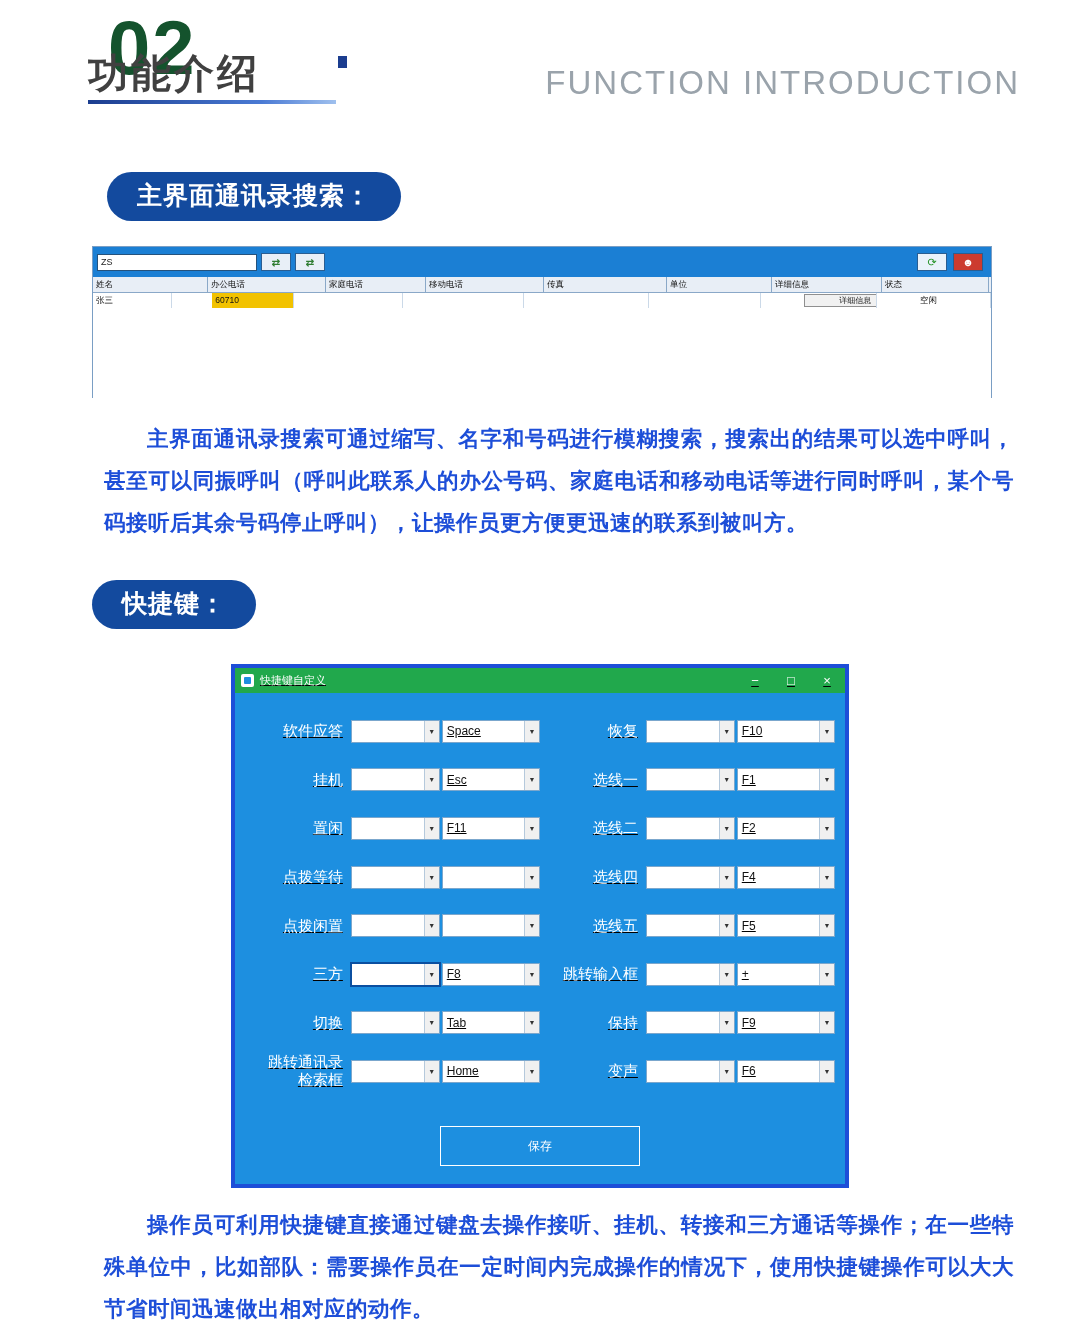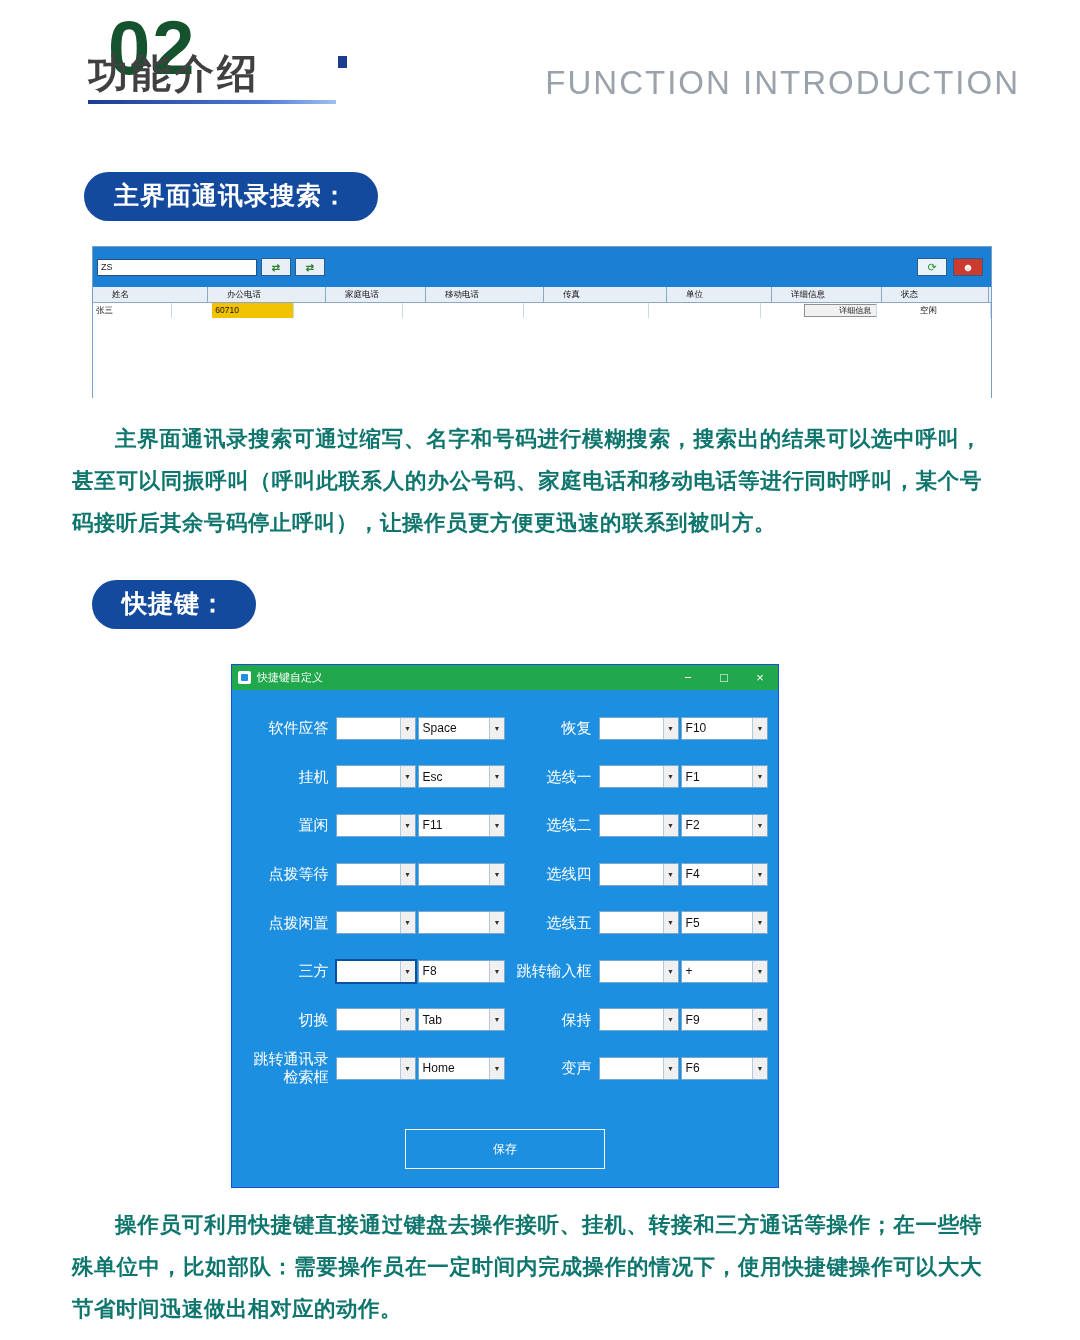--- a/index.html
+++ b/index.html
@@ -74,21 +74,21 @@
 
   
   .app1 {
     position: absolute;
     left: 92px; top: 246px;
     width: 900px; height: 152px;
     border: 1px solid #7a9ec4;
     background: #ffffff;
   }
   .app1-toolbar {
-    height: 40px;
+    height: 30px;
     background: #1b7fd4;
     display: flex;
     align-items: center;
     padding: 0 4px;
     gap: 4px;
   }
   .app1-search {
     width: 160px; height: 17px;
     background: #ffffff;
     border: 1px solid #25527c;
@@ -122,21 +122,21 @@
   .grid-head {
     display: flex;
     height: 16px;
     background: #e8eef6;
     border-bottom: 1px solid #8aa8c8;
     font-size: 8.5px;
     color: #111;
   }
   .grid-head div {
     border-right: 1px solid #8aa8c8;
-    padding-left: 19px;
+    padding-left: 3px;
     line-height: 15px;
     overflow: hidden;
     white-space: nowrap;
   }
   .grid-row {
     display: flex;
     height: 15px;
     font-size: 8.5px;
     color: #111;
     background: #ffffff;
@@ -162,38 +162,39 @@
     text-align: center;
     line-height: 12px;
     font-size: 8px;
     color: #111;
   }
   .app1-body { height: calc(100% - 26px - 16px - 15px); background:#fff; }
 
   
   .para {
     position: absolute;
-    left: 72px;
+    left: 104px;
     width: 910px;
     font-size: 21.5px;
     font-weight: bold;
-    color: #0f766e;
+    color: #1d4ed8;
     line-height: 42px;
     text-align: justify;
     text-indent: 2em;
     letter-spacing: 0.5px;
   }
 
   
   .dlg {
     position: absolute;
     left: 231px; top: 664px;
-    width: 548px; height: 524px;
+    width: 618px; height: 524px;
     background: #1d8fe0;
-    border: 1px solid #1d4ed8;
+    border: 4px solid #1d4ed8;
+    text-decoration: underline;
   }
   .dlg-title {
     height: 25px;
     background: #21a84c;
     display: flex;
     align-items: center;
     color: #ffffff;
     font-size: 11px;
     padding-left: 6px;
   }
@@ -276,21 +277,21 @@
 <div class="page">
 
   <div class="header">
     <div class="hdr-number">02</div>
     <div class="hdr-cn">功能介绍</div>
     <div class="hdr-underline"></div>
     <div class="hdr-dot"></div>
     <div class="hdr-en">FUNCTION INTRODUCTION</div>
   </div>
 
-  <div class="pill-wrap" style="left:84px; top:172px;">
+  <div class="pill-wrap" style="left:107px; top:172px;">
     <span class="pill">主界面通讯录搜索：</span>
   </div>
 
   <div class="app1">
     <div class="app1-toolbar">
       <div class="app1-search">ZS</div>
       <div class="tb-btn">⇄</div>
       <div class="tb-btn">⇄</div>
       <div class="tb-right">
         <div class="tb-ic green">⟳</div>

